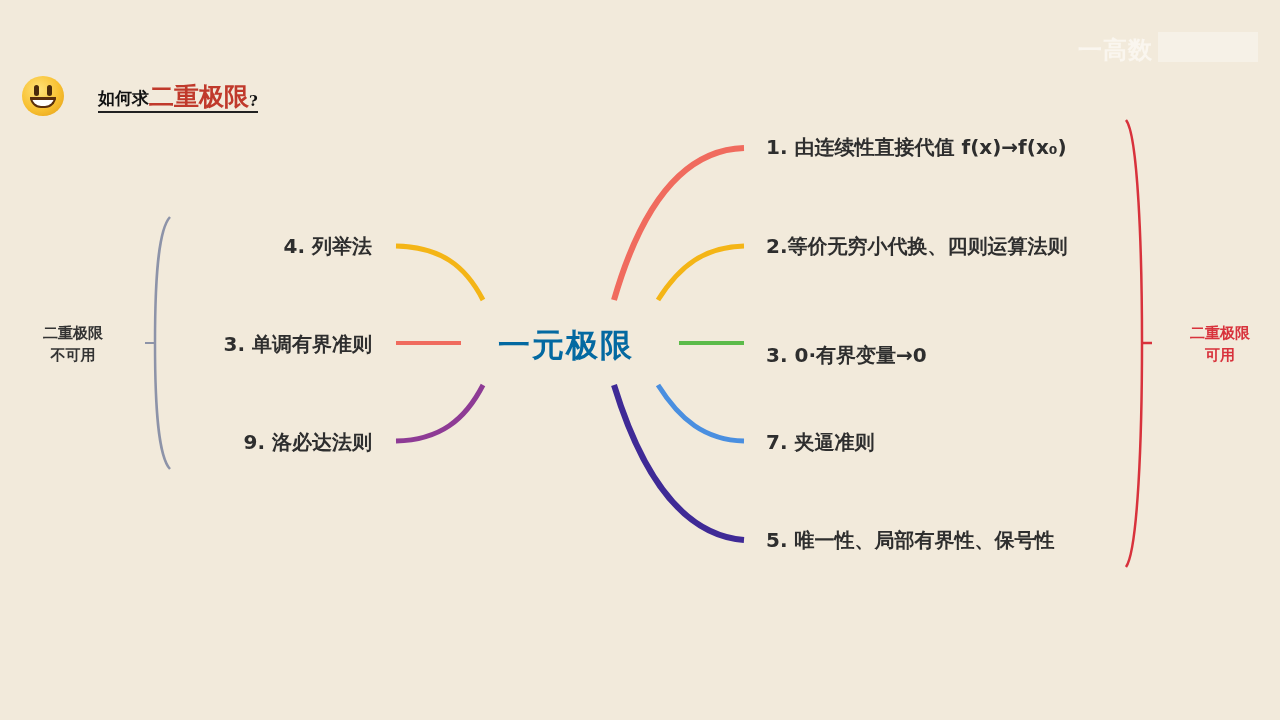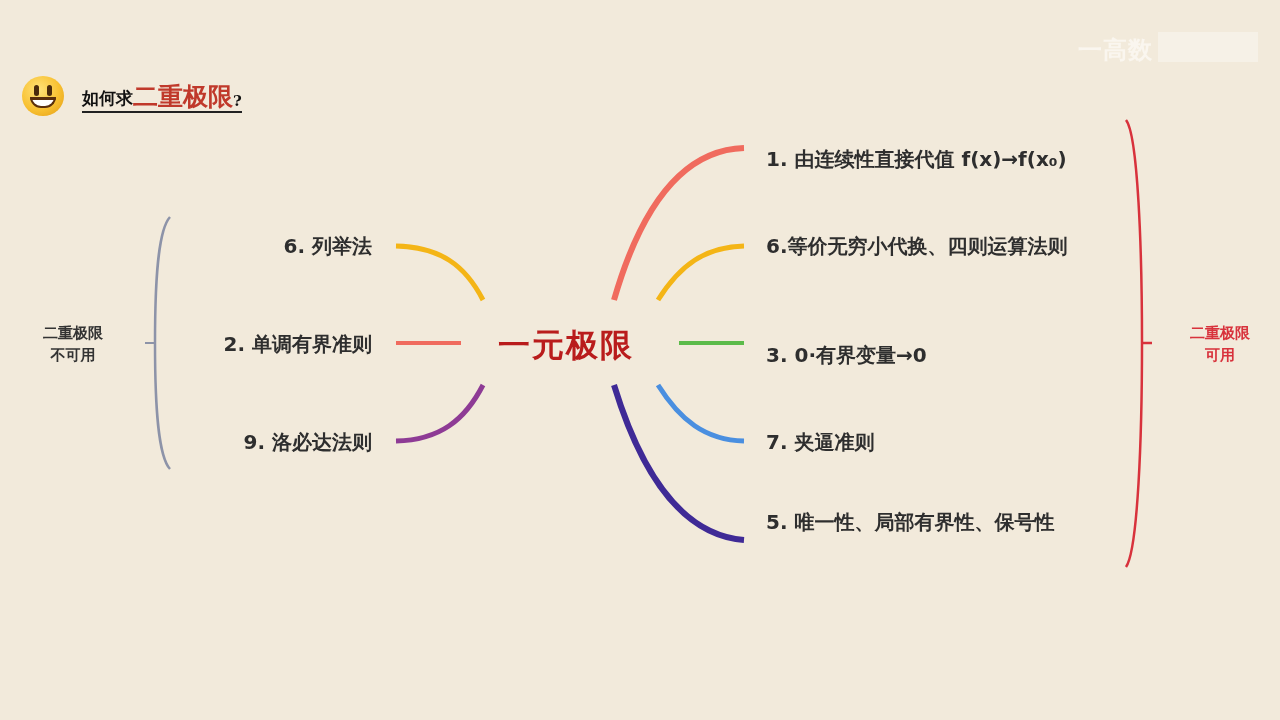--- a/index.html
+++ b/index.html
@@ -3,28 +3,28 @@
   <meta charset="utf-8">
   <style>
     html, body { margin:0; padding:0; }
     body { width:1280px; height:720px; background:#f2eadb; position:relative; overflow:hidden; font-family:"DejaVu Sans","Liberation Sans",sans-serif; color:#2b2b2b; }
     .abs { position:absolute; }
     #watermark { left:1078px; top:34px; font-size:24px; font-weight:bold; color:#fbf8f2; letter-spacing:1px; opacity:0.9; }
     #watermark-box { left:1158px; top:32px; width:100px; height:30px; background:#f6f2ea; opacity:0.8; }
     #emoji { left:22px; top:76px; width:42px; height:40px; border-radius:50%; background:radial-gradient(circle at 40% 35%, #ffe27a 0%, #f8c132 55%, #e29a12 100%); }
     #emoji .eye { position:absolute; top:9px; width:5px; height:11px; background:#4a2a0c; border-radius:3px; }
     #emoji .mouth { position:absolute; left:8px; top:21px; width:26px; height:11px; background:#fff; border:2px solid #5a2f0c; border-top-width:3px; border-radius:0 0 14px 14px; box-sizing:border-box; }
-    #title { left:82px; top:84px; display:flex; align-items:flex-end; border-bottom:2px solid #222; padding-bottom:1px; }
+    #title { left:98px; top:84px; display:flex; align-items:flex-end; border-bottom:2px solid #222; padding-bottom:1px; }
     #title .q1 { font-family:"DejaVu Serif",serif; font-size:17px; font-weight:bold; color:#111; }
     #title .q2 { font-family:"DejaVu Serif",serif; font-size:25px; font-weight:bold; color:#c0392b; line-height:26px; }
     #title .q3 { font-family:"DejaVu Serif",serif; font-size:15px; font-weight:bold; color:#111; }
     .node { font-size:20px; font-weight:bold; color:#2e2e2e; white-space:nowrap; }
     .right { left:766px; }
     .leftn { text-align:right; width:200px; left:172px; }
-    #center { left:498px; top:324px; font-family:"DejaVu Serif",serif; font-size:32px; font-weight:bold; color:#b91c1c; letter-spacing:2px; }
+    #center { left:498px; top:324px; font-family:"DejaVu Serif",serif; font-size:32px; font-weight:bold; color:#0369a1; letter-spacing:2px; }
     .label-small { font-size:15px; font-weight:bold; text-align:center; line-height:22px; }
     #left-label { left:30px; top:322px; width:86px; color:#333; }
     #right-label { left:1176px; top:322px; width:88px; color:#d8323c; }
     svg#lines { position:absolute; left:0; top:0; }
   </style>
 </head>
 <body>
 
 <svg id="lines" width="1280" height="720">
 
@@ -55,28 +55,28 @@
 </div>
 
 <div id="title" class="abs">
   <span class="q1">如何求</span>
   <span class="q2">二重极限</span>
   <span class="q3">?</span>
 </div>
 
 <div id="center" class="abs">一元极限</div>
 
-<div class="abs node right" style="top:146px">1. 由连续性直接代值  f(x)→f(x₀)</div>
-<div class="abs node right" style="top:233px">6.等价无穷小代换、四则运算法则</div>
+<div class="abs node right" style="top:134px">1. 由连续性直接代值  f(x)→f(x₀)</div>
+<div class="abs node right" style="top:233px">2.等价无穷小代换、四则运算法则</div>
 <div class="abs node right" style="top:342px">3. 0·有界变量→0</div>
 <div class="abs node right" style="top:429px">7. 夹逼准则</div>
-<div class="abs node right" style="top:509px">5. 唯一性、局部有界性、保号性</div>
+<div class="abs node right" style="top:527px">5. 唯一性、局部有界性、保号性</div>
 
-<div class="abs node leftn" style="top:233px">6. 列举法</div>
-<div class="abs node leftn" style="top:331px">2. 单调有界准则</div>
+<div class="abs node leftn" style="top:233px">4. 列举法</div>
+<div class="abs node leftn" style="top:331px">3. 单调有界准则</div>
 <div class="abs node leftn" style="top:429px">9. 洛必达法则</div>
 
 <div id="left-label" class="abs label-small">
   <div>二重极限</div>
   <div>不可用</div>
 </div>
 <div id="right-label" class="abs label-small">
   <div>二重极限</div>
   <div>可用</div>
 </div>

